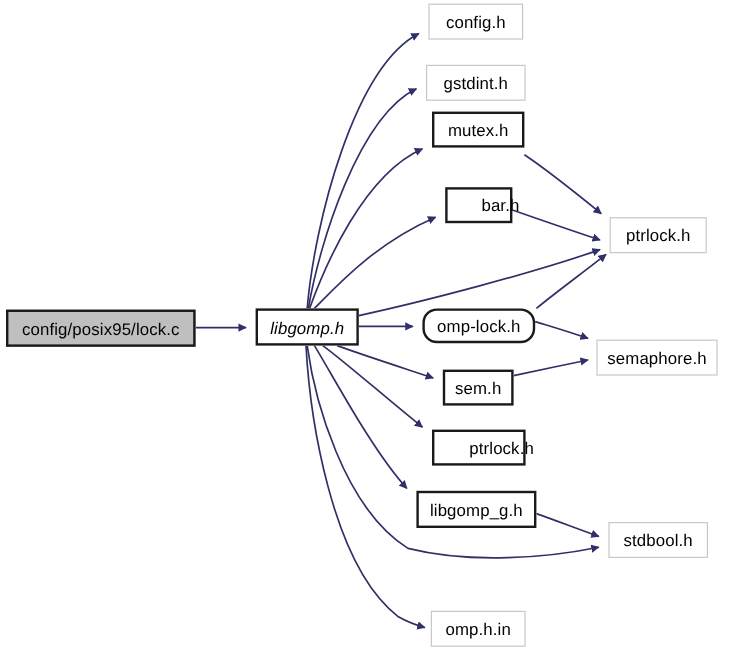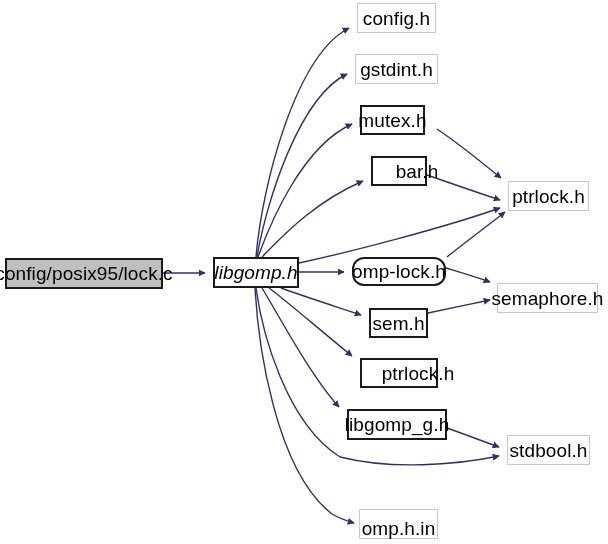--- a/index.html
+++ b/index.html
@@ -24,21 +24,21 @@
     height: 544px;
     pointer-events: none;
   }
   .node {
     position: absolute;
     box-sizing: border-box;
     display: flex;
     align-items: center;
     justify-content: center;
     background: #ffffff;
-    font-size: 19px;
+    font-size: 14px;
     color: #000000;
     white-space: nowrap;
     line-height: 1;
     letter-spacing: 0.1px;
   }
   .node .node-label {
     display: block;
     pointer-events: none;
   }
   
@@ -94,21 +94,21 @@
       </div>
       <div class="node int" style="left: 213px; top: 257px; width: 86px; height: 31px; font-style: italic;">
         <span class="node-label">libgomp.h</span>
       </div>
       <div class="node ext" style="left: 357px; top: 3px; width: 79px; height: 30px;">
         <span class="node-label">config.h</span>
       </div>
       <div class="node ext" style="left: 355px; top: 54px; width: 83px; height: 30px;">
         <span class="node-label">gstdint.h</span>
       </div>
-      <div class="node int" style="left: 360px; top: 105px; width: 65px; height: 30px;">
+      <div class="node int" style="left: 360px; top: 93px; width: 77px; height: 30px;">
         <span class="node-label">mutex.h</span>
       </div>
       <div class="node int" style="left: 371px; top: 156px; width: 56px; height: 30px; padding-left: 36px;">
         <span class="node-label">bar.h</span>
       </div>
       <div class="node ext" style="left: 508px; top: 181px; width: 81px; height: 30px;">
         <span class="node-label">ptrlock.h</span>
       </div>
       <div class="node int" style="left: 352px; top: 257px; width: 94px; height: 29px; border-radius: 12px;">
         <span class="node-label">omp-lock.h</span>
@@ -121,18 +121,18 @@
       </div>
       <div class="node int" style="left: 360px; top: 358px; width: 78px; height: 30px; padding-left: 38px;">
         <span class="node-label">ptrlock.h</span>
       </div>
       <div class="node int" style="left: 347px; top: 409px; width: 100px; height: 31px;">
         <span class="node-label">libgomp_g.h</span>
       </div>
       <div class="node ext" style="left: 507px; top: 435px; width: 83px; height: 30px;">
         <span class="node-label">stdbool.h</span>
       </div>
-      <div class="node ext" style="left: 359px; top: 509px; width: 79px; height: 30px; align-items: flex-end;">
+      <div class="node ext" style="left: 359px; top: 509px; width: 79px; height: 30px;">
         <span class="node-label">omp.h.in</span>
       </div>
     </div>
 
 </div>
 
 </body></html>

